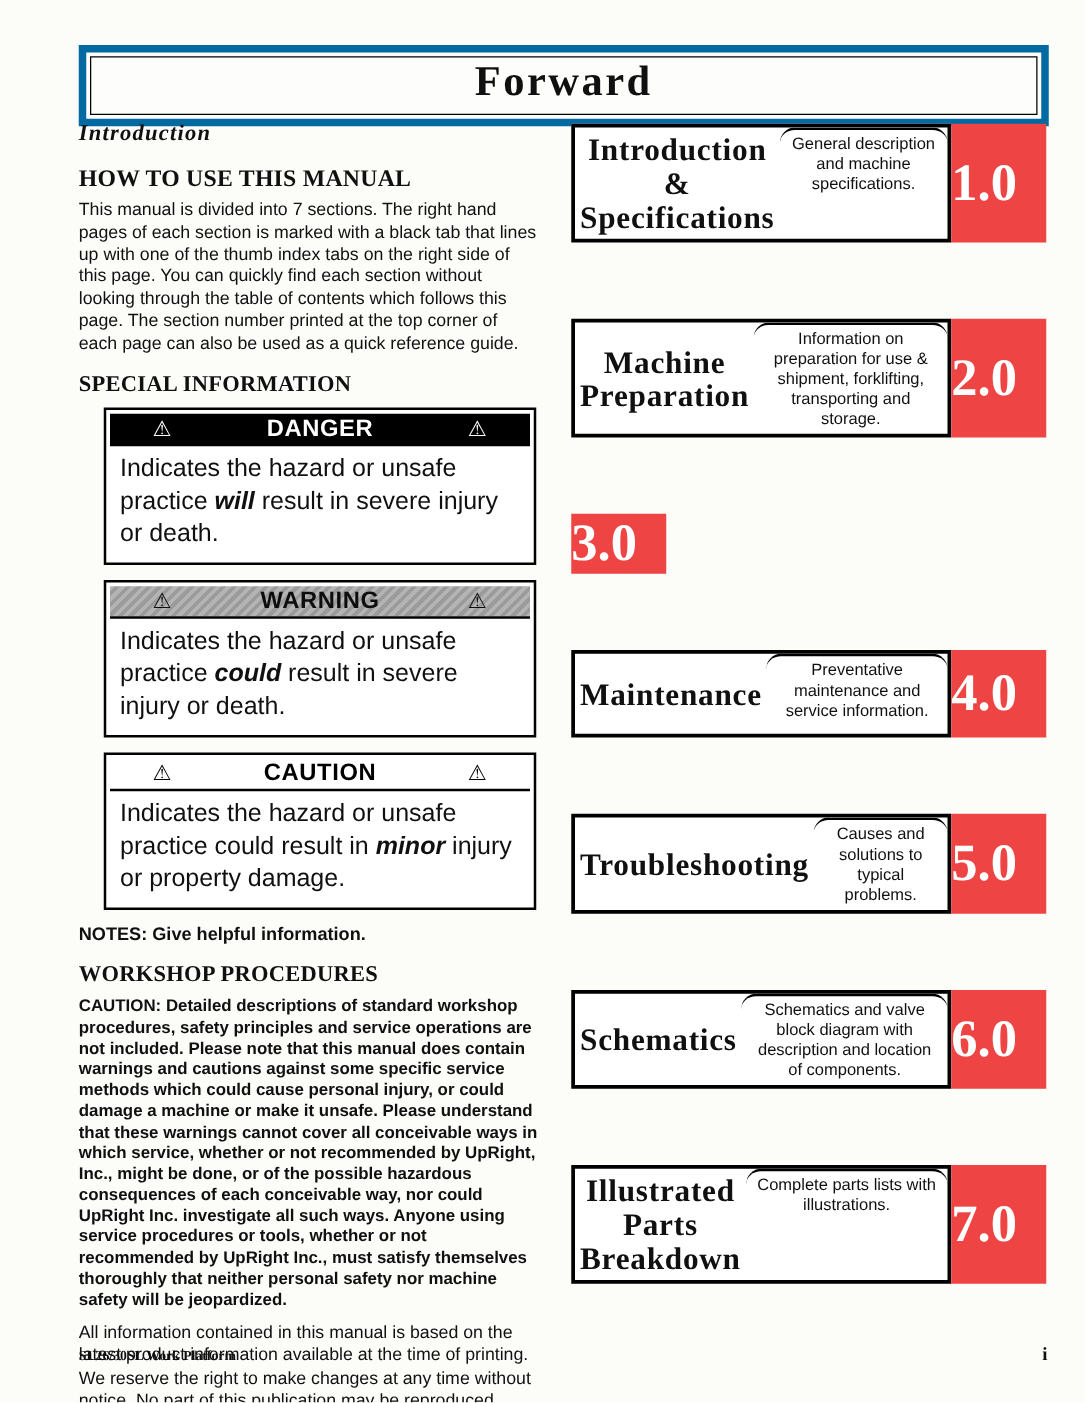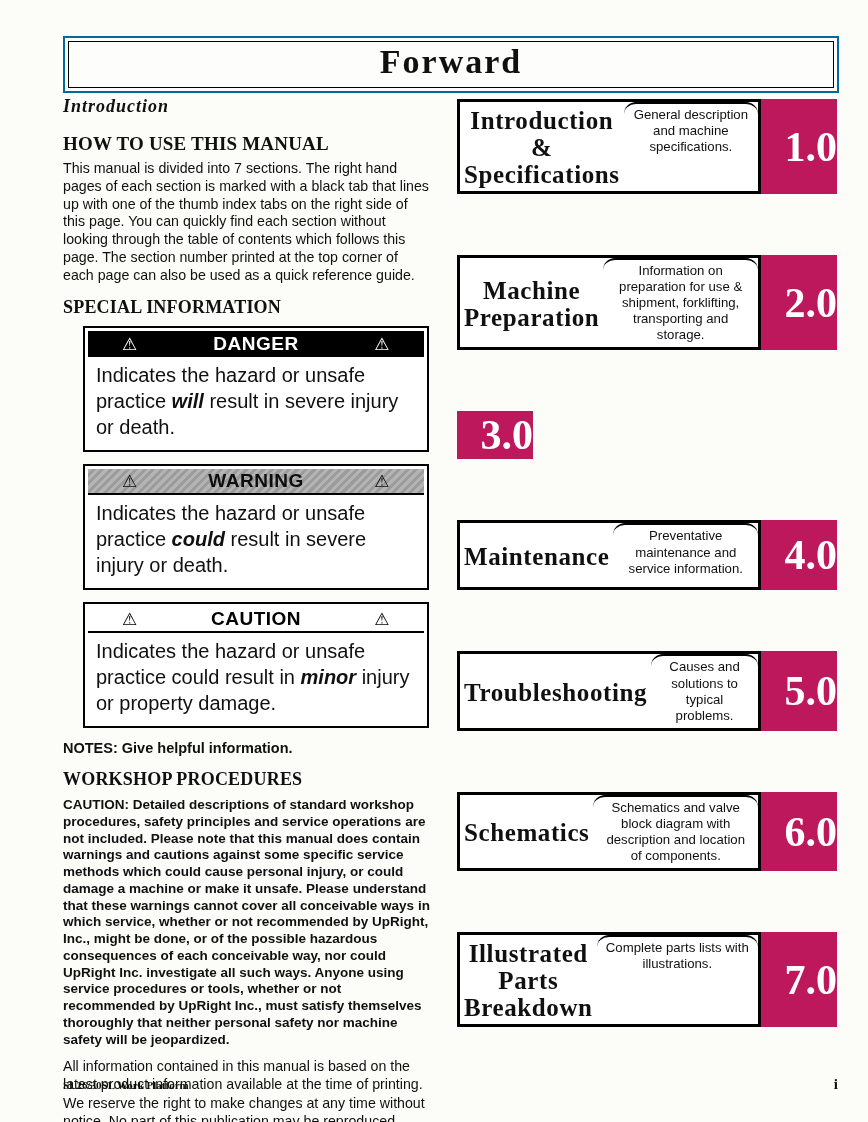--- a/index.html
+++ b/index.html
@@ -10,21 +10,21 @@
     color:#101010;
   }
   .page {
     position:relative; width:868px; height:1122px;
     background:#fcfcf9; overflow:hidden;
   }
 
   
   .title-box {
     position:absolute; left:63px; top:36px; width:776px;
-    border:2px solid #0369a1; padding:3px; background:#fdfdfb;
+    border:6px solid #0369a1; padding:3px; background:#fdfdfb;
   }
   .title-inner { border:1px solid #000; text-align:center; padding:1px 0 6px; }
   .title-text {
     font-family:"Liberation Serif", serif; font-weight:bold;
     font-size:34px; letter-spacing:2px;
   }
 
   
   .columns {
     position:absolute; left:63px; top:94px; width:774px;
@@ -78,22 +78,22 @@
     flex:1; display:flex; align-items:center; justify-content:center;
     font-family:"Liberation Serif", serif; font-weight:bold;
     font-size:25px; line-height:1.08; letter-spacing:0.6px;
     text-align:center; padding:5px 4px 3px;
   }
   .section-desc {
     border-top:2px solid #000; font-size:13.2px; line-height:1.22;
     text-align:center; padding:3px 8px 4px;border-radius:12px;
   }
   .section-tab {
-    width:76px; background:#be185d; color:#fff;
-    display:flex; align-items:center; justify-content:flex-end;
+    width:76px; background:#ef4444; color:#fff;
+    display:flex; align-items:center; justify-content:flex-start;
     font-family:"Liberation Serif", serif; font-weight:bold; font-size:42px;
   }
 
   
   .footer {
     position:absolute; left:63px; right:30px; top:1076px;
     display:flex; justify-content:space-between; align-items:baseline;
   }
   .footer-left { font-family:"Liberation Serif", serif; font-weight:bold; font-size:11px; }
   .footer-right { font-family:"Liberation Serif", serif; font-weight:bold; font-size:15px; }

